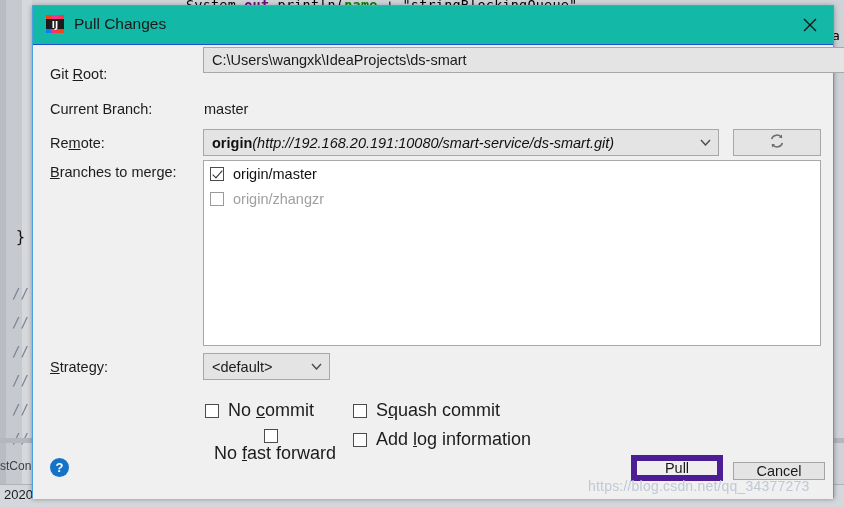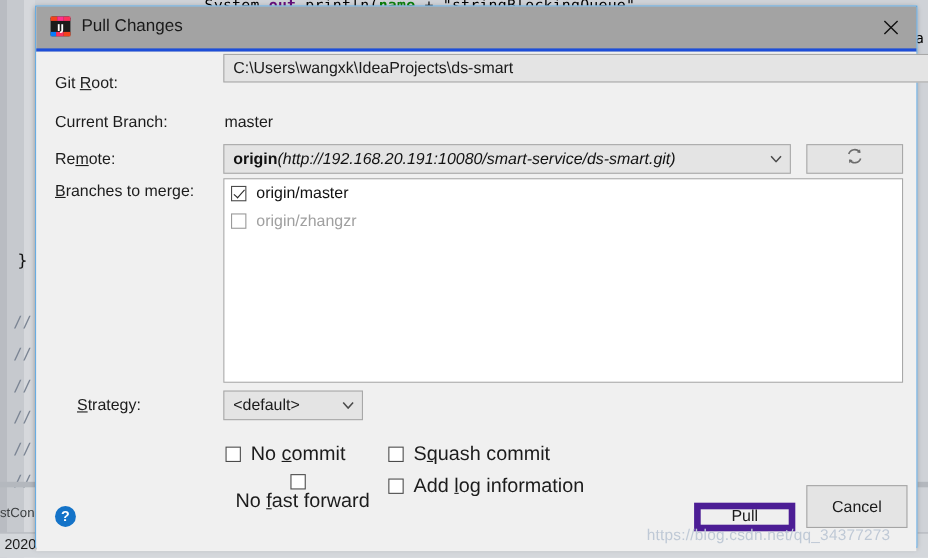--- a/index.html
+++ b/index.html
@@ -99,22 +99,22 @@
     width: 802px;
     height: 493px;
     background: #f0f0f0;
     border: 1px solid #4a9fe0;
     box-shadow: 0 1px 5px rgba(0,0,0,.35);
     box-sizing: border-box;
   }
   .titlebar {
     position: relative;
     height: 38px;
-    background: #a3a3a3;
-    border-bottom: 3px solid #1d4ed8;
+    background: #14b8a6;
+    border-bottom: 1px solid #1d4ed8;
   }
   .ij-icon {
     position: absolute;
     left: 11px; top: 7px;
     width: 22px; height: 22px;
   }
   .title-text {
     position: absolute;
     left: 41px; top: 9px;
     font-size: 15.5px;
@@ -391,21 +391,21 @@
         <div class="branch-row">
           <span class="cbx checked"></span>
           <span class="bname">origin/master</span>
         </div>
         <div class="branch-row disabled">
           <span class="cbx dim"></span>
           <span class="bname">origin/zhangzr</span>
         </div>
       </div>
 
-      <div class="lbl" style="left:17px; top:314px;margin-left:20px;"><span></span><u>S</u><span>trategy:</span></div>
+      <div class="lbl" style="left:17px; top:314px;"><span></span><u>S</u><span>trategy:</span></div>
       <div class="combo" style="left:170px; top:308px; width:127px; height:27px;">
         <span class="val">&lt;default&gt;</span>
         <span class="chev">
           <svg class="chev-g" viewBox="0 0 11 7">
               <path d="M1 1 L5.5 6 L10 1" stroke="#4b4b4b" stroke-width="1.4" fill="none"></path>
             </svg>
         </span>
       </div>
 
       <div class="optcb" style="left:172px; top:355px;">
@@ -421,20 +421,20 @@
         <span class="otxt"><span>No </span><u>f</u><span>ast forward</span></span>
       </div>
       <div class="optcb" style="left:320px; top:384px;">
         <span class="cbx"></span>
         <span class="otxt"><span>Add </span><u>l</u><span>og information</span></span>
       </div>
 
       <div class="help-btn">?</div>
 
       <div class="btn default" style="left:598px; top:410px; width:92px; height:26px;">Pull</div>
-      <div class="btn" style="left:700px; top:394px; width:92px; height:39px;">Cancel</div>
+      <div class="btn" style="left:700px; top:417px; width:92px; height:18px;">Cancel</div>
 
     </div>
   </div>
 
   <div class="watermark">https://blog.csdn.net/qq_34377273</div>
 
 </div>
 
 </body></html>

